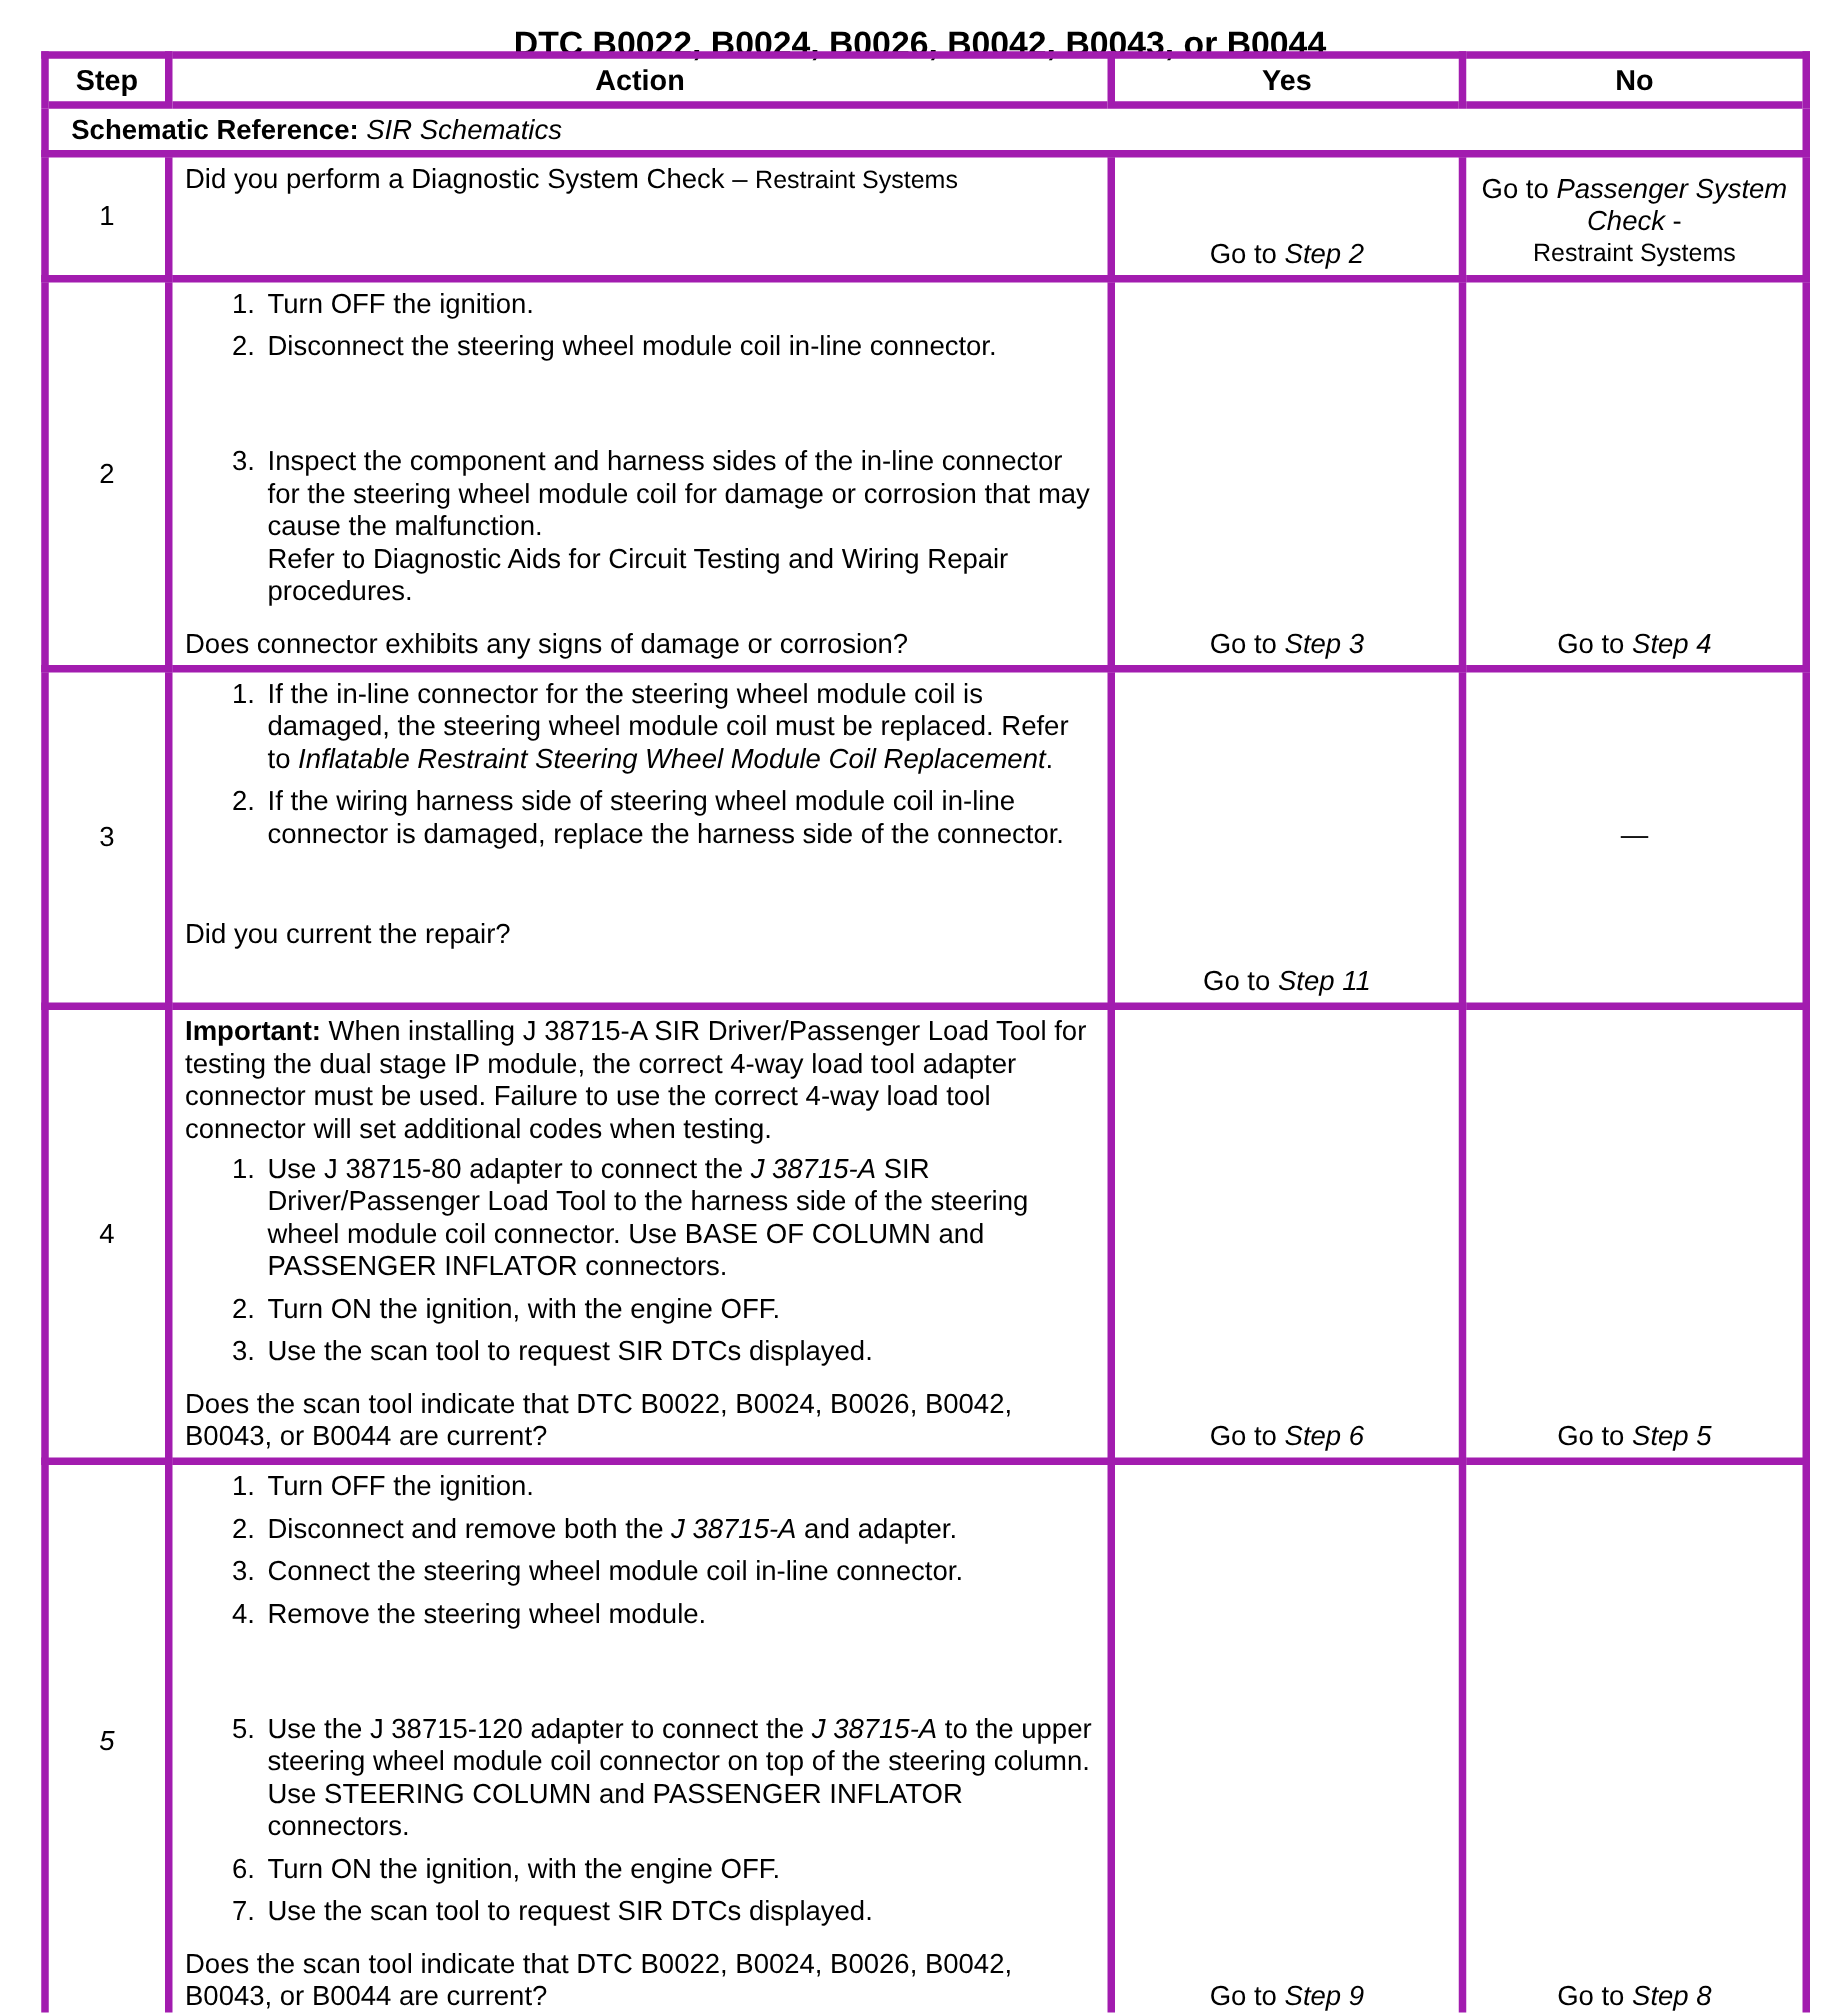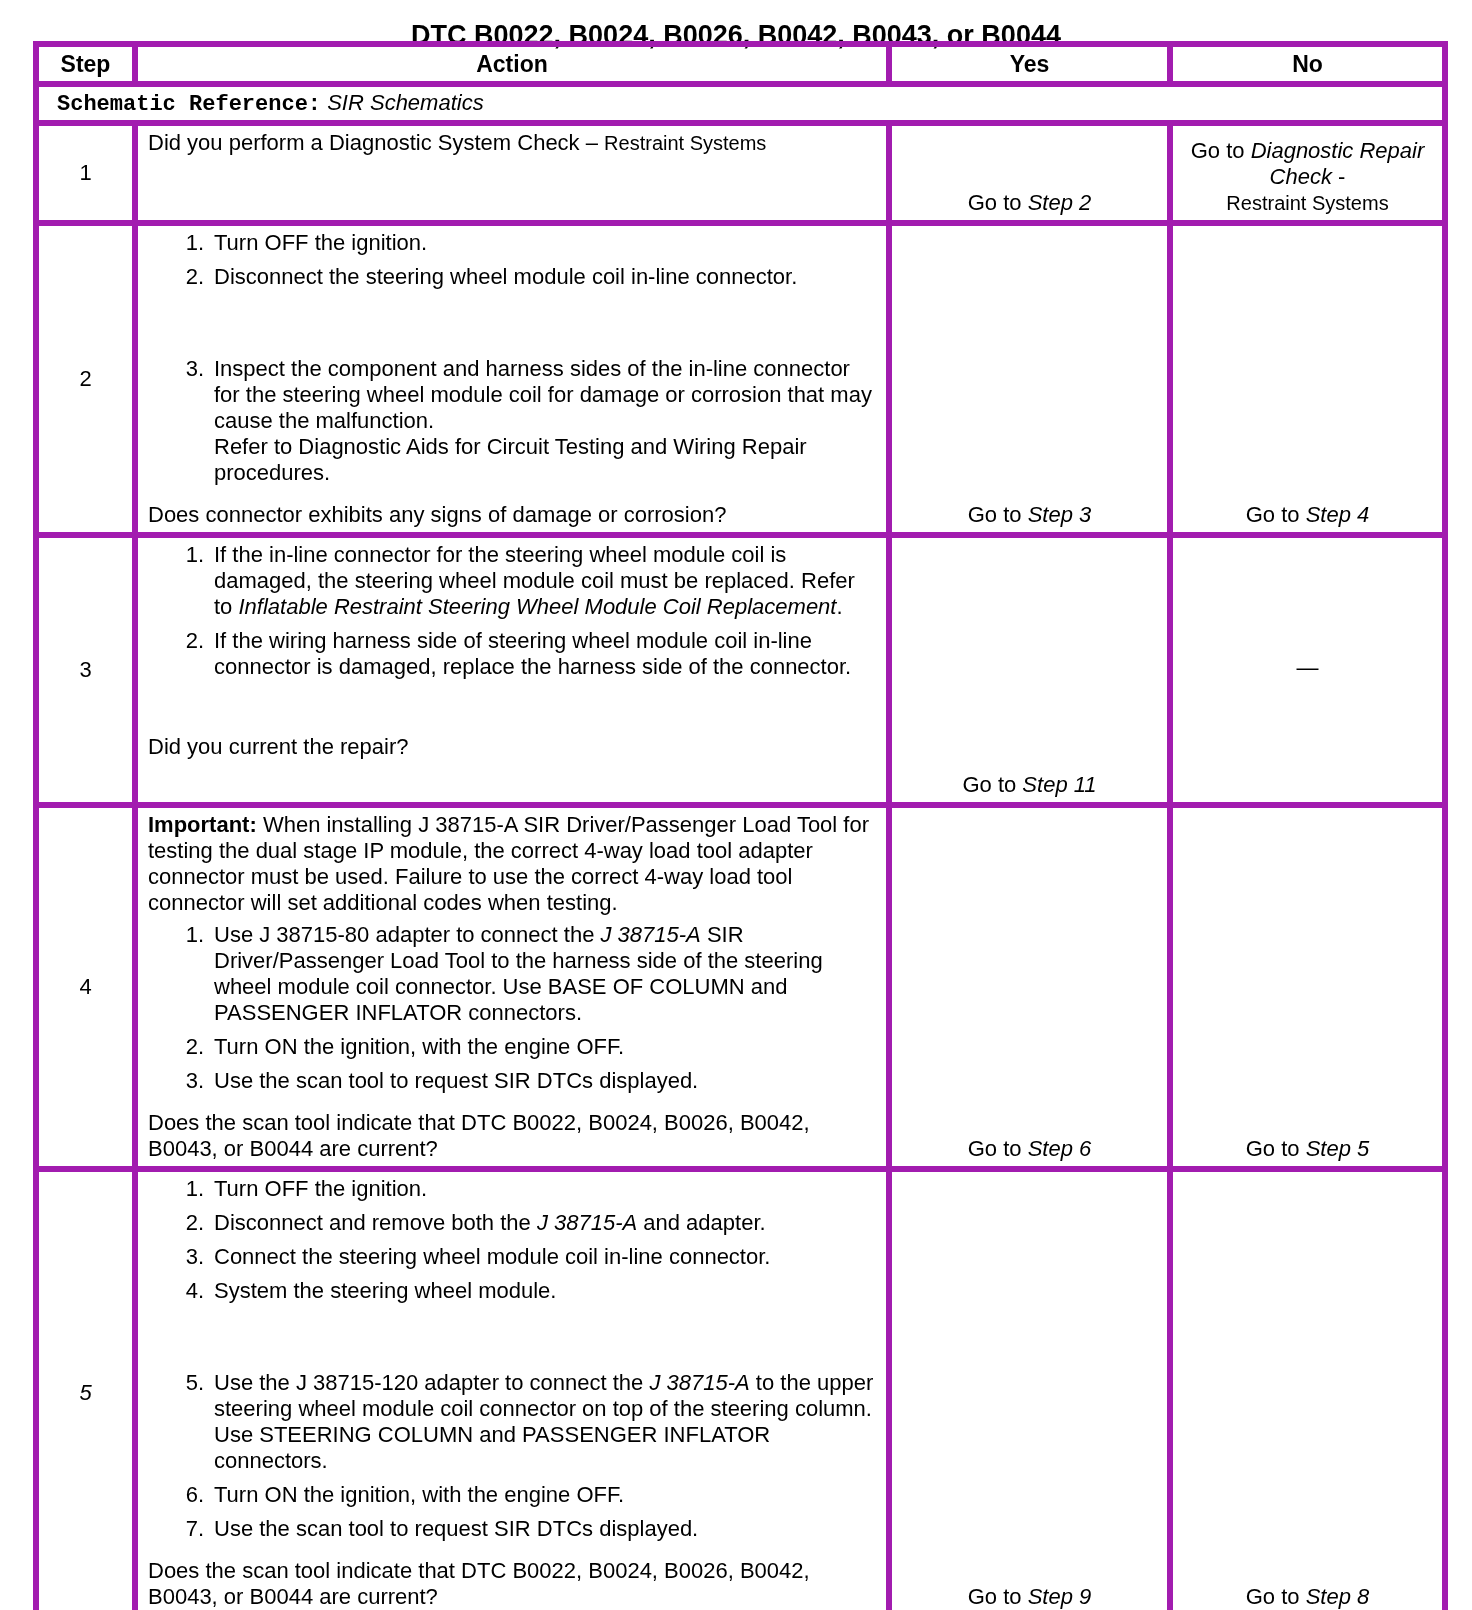--- a/index.html
+++ b/index.html
@@ -22,21 +22,21 @@
   table.dtc col.c-no { width: 275px; }
   table.dtc th, table.dtc td {
     border: 6px solid #a21caf; padding: 0; vertical-align: top;
     font-size: 22px; line-height: 26px;
   }
   table.dtc th {
     font-weight: bold; height: 34px; text-align: center; vertical-align: middle;
     font-size: 23px; border-bottom: 3px solid #000;
   }
   .schem-cell { height: 33px; padding-left: 18px !important; vertical-align: middle !important; }
-  .schem-label { font-weight: bold; font-family: Liberation Mono, monospace; }
+  .schem-label { font-weight: bold; }
   .schem-ref { font-style: italic; margin-top: 11px; }
   td.step-cell { text-align: center; vertical-align: middle !important; font-size: 22px; }
   td.step-cell.italic { font-style: italic; }
   td.action-cell { padding: 4px 10px 4px 10px !important; position: relative; }
   td.yes-cell, td.no-cell { vertical-align: bottom !important; text-align: center; padding-bottom: 4px !important; }
   td.no-cell.middle { vertical-align: middle !important; }
   .goto-em { font-style: italic; }
   .item { display: flex; margin: 0 0 8px 0; }
   .item .num { width: 56px; text-align: right; padding-right: 10px; flex: none; }
   .item .txt { flex: 1; }
@@ -89,21 +89,21 @@
         <span>Did you perform a Diagnostic System Check –</span>
         <span class="small">Restraint  Systems</span>
       </td>
       <td class="yes-cell">
         <span>Go to</span>
         <span class="goto-em">Step 2</span>
       </td>
       <td class="no-cell">
         <div>
           <span>Go to</span>
-          <span class="goto-em">Diagnostic Repair Check</span>
+          <span class="goto-em">Passenger System Check</span>
           <span>-</span>
         </div>
         <div class="small">Restraint  Systems</div>
       </td>
     </tr>
 
     <tr class="row2">
       <td class="step-cell">2</td>
       <td class="action-cell">
         <div class="item">
@@ -210,21 +210,21 @@
             <span class="it">J 38715-A</span>
             <span>and adapter.</span>
           </span>
         </div>
         <div class="item">
           <span class="num">3.</span>
           <span class="txt">Connect the steering wheel module coil in-line connector.</span>
         </div>
         <div class="item">
           <span class="num">4.</span>
-          <span class="txt">System the steering wheel module.</span>
+          <span class="txt">Remove the steering wheel module.</span>
         </div>
         <div class="spacer-xl"></div>
         <div class="item">
           <span class="num">5.</span>
           <span class="txt">
             <span>Use the J 38715-120 adapter to connect the</span>
             <span class="it">J 38715-A</span>
             <span>to the upper steering wheel module coil connector on top of the steering column. Use STEERING COLUMN and PASSENGER INFLATOR connectors.</span>
           </span>
         </div>

